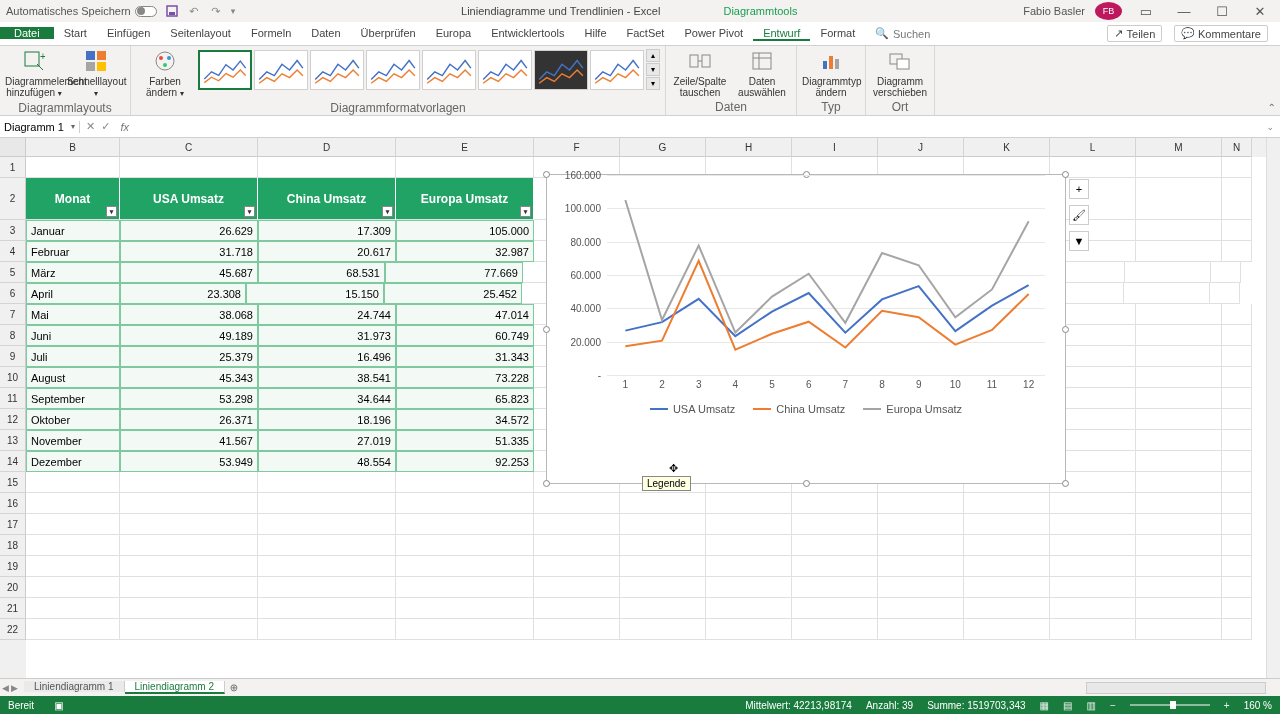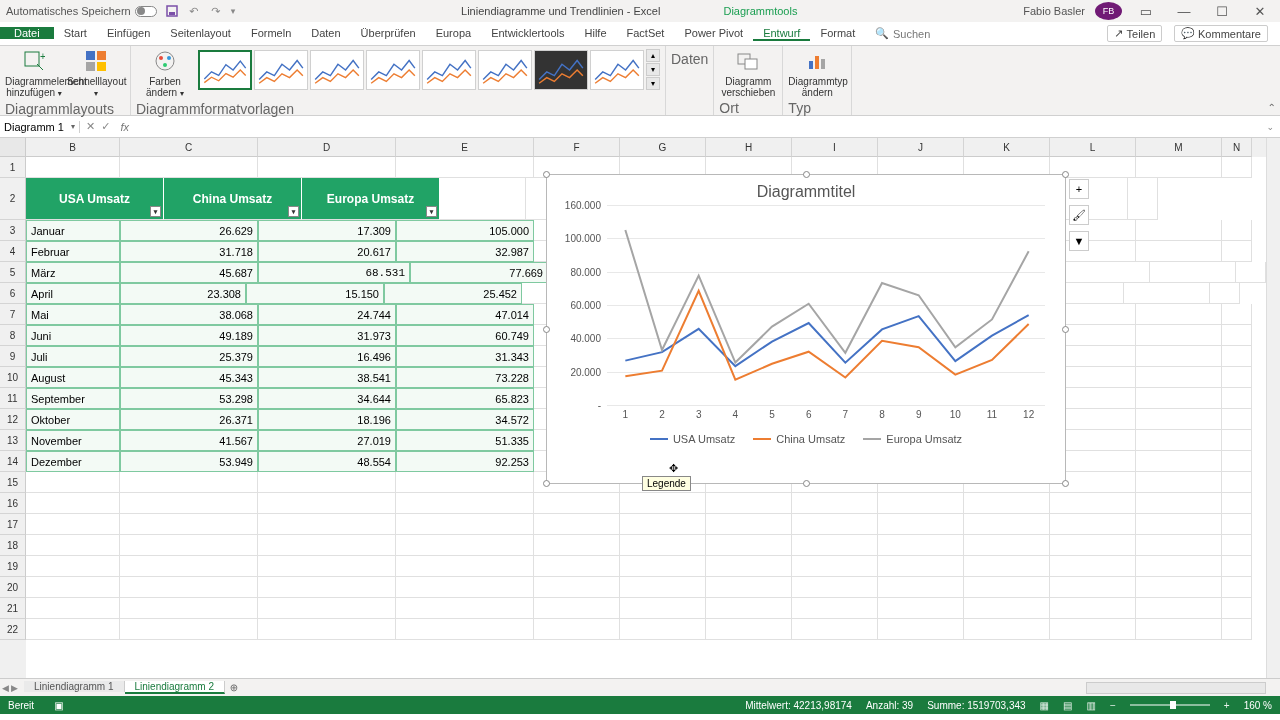--- a/index.html
+++ b/index.html
@@ -7,34 +7,34 @@
 .titlebar { height: 22px; background: #f3f2f1; display: flex; align-items: center; padding: 0 6px; font-size: 11px; color: #555; }
 .titlebar .left { display: flex; align-items: center; gap: 8px; }
 .titlebar .center { flex: 1; text-align: center; color: #444; }
 .titlebar .tools-tab { color: #1a9e51; margin-left: 60px; }
 .titlebar .right { display: flex; align-items: center; gap: 10px; }
 .titlebar .win-btn { width: 28px; text-align: center; color: #555; cursor: pointer; font-size: 13px; }
 .autosave { display: flex; align-items: center; gap: 4px; }
 .autosave-toggle { width: 22px; height: 11px; border: 1px solid #888; border-radius: 6px; position: relative; background: #fff; }
 .autosave-toggle::after { content:''; position:absolute; left:1px; top:0.5px; width:8px; height:8px; border-radius:50%; background:#888; }
 .qat-icon { width: 14px; height: 14px; display: inline-flex; align-items: center; justify-content: center; }
-.user-badge { width: 27px; height: 18px; border-radius: 50%; background: #701a75; color: #fff; font-size: 9px; display: flex; align-items: center; justify-content: center; }
+.user-badge { width: 27px; height: 18px; border-radius: 50%; background: #be185d; color: #fff; font-size: 9px; display: flex; align-items: center; justify-content: center; }
 
 .ribbon-tabs { height: 24px; background: #fff; display: flex; align-items: center; border-bottom: 1px solid #d0d0d0; }
 .rtab { padding: 0 10px; height: 100%; display: flex; align-items: center; color: #444; cursor: pointer; font-size: 11px; }
 .rtab.file { background: #1a7b3e; color: #fff; padding: 0 14px; }
 .rtab.active { color: #1a7b3e; border-bottom: 2px solid #1a7b3e; }
 .rtab-spacer { flex: 1; }
 .rtab-search { display: flex; align-items: center; gap: 4px; color: #777; }
 .rtab-right { display: flex; align-items: center; gap: 12px; padding-right: 12px; }
 .rtab-right .btn { display: flex; align-items: center; gap: 3px; color: #444; border: 1px solid #ccc; padding: 1px 6px; border-radius: 2px; }
 
 .ribbon-body { height: 70px; background: #f3f2f1; display: flex; border-bottom: 1px solid #d0d0d0; }
 .rgroup { border-right: 1px solid #d8d8d8; display: flex; flex-direction: column; justify-content: space-between; padding: 3px 5px 0; }
-.rgroup-label { text-align: left; font-size: 14px; color: #666; padding: 2px 0; }
+.rgroup-label { text-align: center; font-size: 12px; color: #666; padding: 2px 0; }
 .rgroup-inner { display: flex; gap: 4px; align-items: flex-start; }
 .big-btn { width: 58px; text-align: center; cursor: pointer; font-size: 10px; color: #333; line-height: 11px; }
 .big-btn .bicon { width: 24px; height: 24px; margin: 0 auto 3px; display: flex; align-items: center; justify-content: center; }
 .style-thumb { width: 54px; height: 40px; background: #fff; border: 1px solid #d0d0d0; cursor: pointer; position: relative; }
 .style-thumb.selected { border: 2px solid #1a7b3e; }
 .style-thumb svg { width: 100%; height: 100%; }
 .style-row { display: flex; gap: 2px; align-items: center; }
 .style-nav { width: 14px; height: 40px; background: #e8e8e8; border: 1px solid #ccc; display: flex; align-items: center; justify-content: center; cursor: pointer; font-size: 8px; }
 
 .namebox-row { height: 22px; background: #fff; border-bottom: 1px solid #d0d0d0; display: flex; align-items: center; }
@@ -221,44 +221,60 @@
         <div style="display:flex;flex-direction:column;gap:1px">
           <div class="style-nav" style="height:13px">▴</div>
           <div class="style-nav" style="height:13px">▾</div>
           <div class="style-nav" style="height:13px">▾</div>
         </div>
       </div>
     </div>
     <div class="rgroup-label">Diagrammformatvorlagen</div>
   </div>
   <div class="rgroup">
-    <div class="rgroup-label">Daten</div>
-  </div>
-  <div class="rgroup">
     <div class="rgroup-inner">
       <div class="big-btn"><div class="bicon">
             <svg width="22" height="20">
-              <rect x="1" y="3" width="12" height="10" fill="none" stroke="#888"></rect>
-              <rect x="8" y="8" width="12" height="10" fill="#fff" stroke="#888"></rect>
+              <rect x="1" y="4" width="8" height="12" fill="none" stroke="#888"></rect>
+              <rect x="13" y="4" width="8" height="12" fill="none" stroke="#888"></rect>
+              <path d="M9 10 L13 10" stroke="#888"></path>
             </svg>
-          </div><span>Diagramm verschieben</span></div>
-    </div>
-    <div class="rgroup-label">Ort</div>
+          </div><span>Zeile/Spalte tauschen</span></div>
+      <div class="big-btn"><div class="bicon">
+            <svg width="22" height="20">
+              <rect x="2" y="2" width="18" height="16" fill="none" stroke="#888"></rect>
+              <line x1="2" y1="7" x2="20" y2="7" stroke="#888"></line>
+              <line x1="8" y1="2" x2="8" y2="18" stroke="#888"></line>
+            </svg>
+          </div><span>Daten auswählen</span></div>
+    </div>
+    <div class="rgroup-label">Daten</div>
   </div>
   <div class="rgroup">
     <div class="rgroup-inner">
       <div class="big-btn"><div class="bicon">
             <svg width="22" height="20">
               <rect x="3" y="10" width="4" height="8" fill="#4472c4"></rect>
               <rect x="9" y="5" width="4" height="13" fill="#ed7d31"></rect>
               <rect x="15" y="8" width="4" height="10" fill="#a5a5a5"></rect>
             </svg>
           </div><span>Diagrammtyp ändern</span></div>
     </div>
     <div class="rgroup-label">Typ</div>
+  </div>
+  <div class="rgroup">
+    <div class="rgroup-inner">
+      <div class="big-btn"><div class="bicon">
+            <svg width="22" height="20">
+              <rect x="1" y="3" width="12" height="10" fill="none" stroke="#888"></rect>
+              <rect x="8" y="8" width="12" height="10" fill="#fff" stroke="#888"></rect>
+            </svg>
+          </div><span>Diagramm verschieben</span></div>
+    </div>
+    <div class="rgroup-label">Ort</div>
   </div>
   <div style="flex:1;position:relative">
       <span style="position:absolute;right:4px;bottom:2px;cursor:pointer;font-size:10px;color:#666">⌃</span>
     </div>
 </div>
 
 <div class="namebox-row">
   <div class="namebox">
       <span>Diagramm 1</span>
       <span style="font-size:8px;color:#666">▾</span>
@@ -326,20 +342,21 @@
           <div class="cell" style="width: 86px;"></div>
           <div class="cell" style="width: 86px;"></div>
           <div class="cell" style="width: 86px;"></div>
           <div class="cell" style="width: 86px;"></div>
           <div class="cell" style="width: 86px;"></div>
           <div class="cell" style="width: 86px;"></div>
           <div class="cell" style="width: 86px;"></div>
           <div class="cell" style="width: 30px;"></div>
         </div>
         <div class="cell-row" style="height: 42px;">
+          <div class="cell table-header" style="width: 94px;">Monat<div class="filter-btn">▾</div></div>
           <div class="cell table-header" style="width: 138px;">USA Umsatz<div class="filter-btn">▾</div></div>
           <div class="cell table-header" style="width: 138px;">China Umsatz<div class="filter-btn">▾</div></div>
           <div class="cell table-header" style="width: 138px;">Europa Umsatz<div class="filter-btn">▾</div></div>
           <div class="cell" style="width: 86px;"></div>
           <div class="cell" style="width: 86px;"></div>
           <div class="cell" style="width: 86px;"></div>
           <div class="cell" style="width: 86px;"></div>
           <div class="cell" style="width: 86px;"></div>
           <div class="cell" style="width: 86px;"></div>
           <div class="cell" style="width: 86px;"></div>
@@ -372,21 +389,21 @@
           <div class="cell" style="width: 86px;"></div>
           <div class="cell" style="width: 86px;"></div>
           <div class="cell" style="width: 86px;"></div>
           <div class="cell" style="width: 86px;"></div>
           <div class="cell" style="width: 86px;"></div>
           <div class="cell" style="width: 30px;"></div>
         </div>
         <div class="cell-row">
           <div class="cell table-cell" style="width: 94px;">März</div>
           <div class="cell table-cell right" style="width: 138px;">45.687</div>
-          <div class="cell table-cell right" style="width: 152px; font-family: Liberation Mono, monospace;">68.531</div>
+          <div class="cell table-cell right" style="width: 127px;">68.531</div>
           <div class="cell table-cell right" style="width: 138px;">77.669</div>
           <div class="cell" style="width: 86px;"></div>
           <div class="cell" style="width: 86px;"></div>
           <div class="cell" style="width: 86px;"></div>
           <div class="cell" style="width: 86px;"></div>
           <div class="cell" style="width: 86px;"></div>
           <div class="cell" style="width: 86px;"></div>
           <div class="cell" style="width: 86px;"></div>
           <div class="cell" style="width: 86px;"></div>
           <div class="cell" style="width: 30px;"></div>
@@ -659,21 +676,20 @@
         <div class="chart-handle" style="top:50%;right:-4px;margin-top:-3px"></div>
       <div class="chart-side-btn" style="top:4px">
           <span>+</span>
         </div>
       <div class="chart-side-btn" style="top:30px">
           <span>🖌</span>
         </div>
       <div class="chart-side-btn" style="top:56px">
           <span>▼</span>
         </div>
-      <div class="chart-title">Diagrammtitel</div>
       <div class="chart-plot" id="chart-plot">
           <div class="grid-line" style="top: 200px;"></div>
           <div class="ytick" style="top: 200px;">-</div>
           <div class="grid-line" style="top: 166.667px;"></div>
           <div class="ytick" style="top: 166.667px;">20.000</div>
           <div class="grid-line" style="top: 133.333px;"></div>
           <div class="ytick" style="top: 133.333px;">40.000</div>
           <div class="grid-line" style="top: 100px;"></div>
           <div class="ytick" style="top: 100px;">60.000</div>
           <div class="grid-line" style="top: 66.6667px;"></div>

